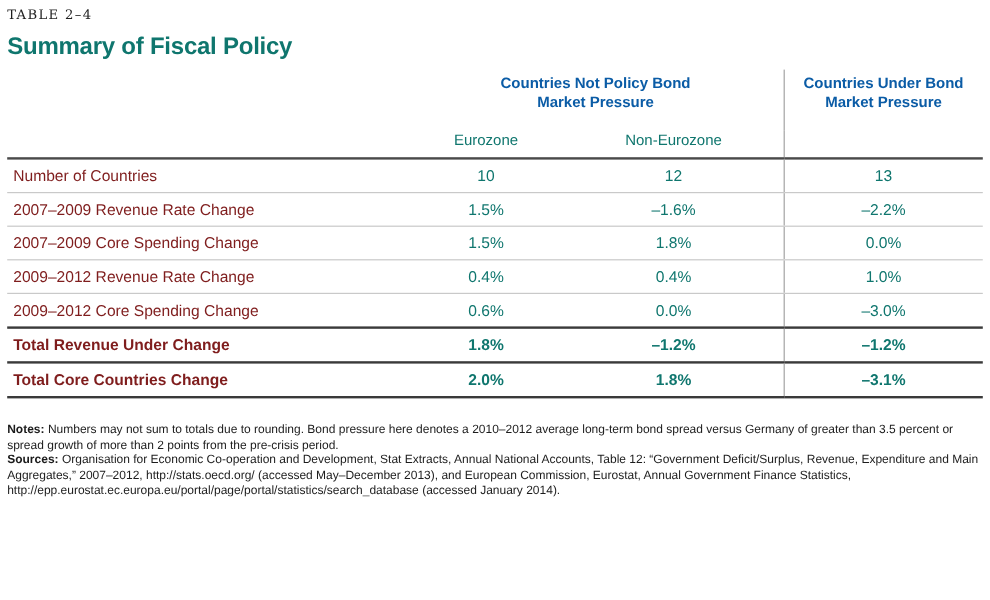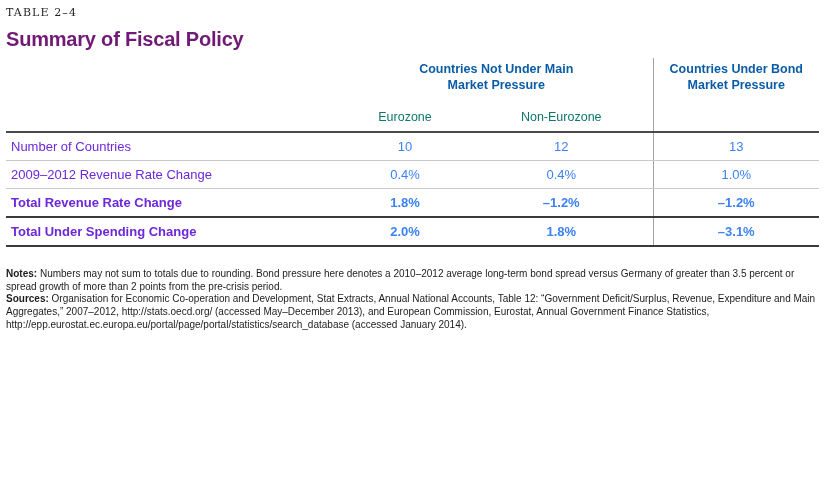--- a/index.html
+++ b/index.html
@@ -22,21 +22,21 @@
   .table-label {
     font-family: "DejaVu Serif", serif;
     font-size: 11px;
     letter-spacing: 1.1px;
     color: #1f1f1f;
     padding-top: 6px;
   }
   .page-title {
     font-size: 20px;
     font-weight: bold;
-    color: #701a75;
+    color: #0f766e;
     margin-top: 9px;
     letter-spacing: -0.2px;
   }
   table.fiscal {
     border-collapse: collapse;
     table-layout: fixed;
     width: 813px;
     margin-top: 7px;
   }
   col.c-label { width: 334px; }
@@ -65,23 +65,23 @@
   .divider-left { border-left: 1px solid #a3a3a3; }
 
   tbody td {
     font-size: 13px;
     height: 25px;
     border-bottom: 1px solid #c9c9c9;
   }
   tbody td.row-label {
     text-align: left;
     padding-left: 5px;
-    color: #6d28d9;
-  }
-  tbody td.cell-value { text-align: center; color: #3b82f6; }
+    color: #7f1d1d;
+  }
+  tbody td.cell-value { text-align: center; color: #0f766e; }
 
   tr.dark-bottom td { border-bottom: 2px solid #3a3a3a; }
   tr.total-row td { font-weight: bold; border-bottom: 2px solid #3a3a3a; }
   tr.last-row td { border-bottom: none; height: 30px; vertical-align: top; padding-top: 5px; }
 
   .notes-block {
     margin-top: 21px;
     font-size: 10px;
     line-height: 1.27;
     color: #1c1c1c;
@@ -121,54 +121,72 @@
       <colgroup>
         <col class="c-label">
           <col class="c-euro">
           <col class="c-noneuro">
           <col class="c-under">
       </colgroup>
       <thead>
         <tr class="group-row">
           <td></td>
           <td colspan="2" class="group-header">
-            <span class="gh-text">Countries Not Under Main Market Pressure</span>
+            <span class="gh-text">Countries Not Policy Bond Market Pressure</span>
           </td>
           <td class="group-header divider-left">
             <span class="gh-text">Countries Under Bond Market Pressure</span>
           </td>
         </tr>
         <tr class="sub-row">
           <td></td>
           <td>Eurozone</td>
           <td>Non-Eurozone</td>
           <td class="divider-left"></td>
         </tr>
       </thead>
       <tbody>
         <tr>
           <td class="row-label">Number of Countries</td>
           <td class="cell-value">10</td>
           <td class="cell-value">12</td>
           <td class="cell-value divider-left">13</td>
         </tr>
         <tr>
+          <td class="row-label">2007–2009 Revenue Rate Change</td>
+          <td class="cell-value">1.5%</td>
+          <td class="cell-value">–1.6%</td>
+          <td class="cell-value divider-left">–2.2%</td>
+        </tr>
+        <tr>
+          <td class="row-label">2007–2009 Core Spending Change</td>
+          <td class="cell-value">1.5%</td>
+          <td class="cell-value">1.8%</td>
+          <td class="cell-value divider-left">0.0%</td>
+        </tr>
+        <tr>
           <td class="row-label">2009–2012 Revenue Rate Change</td>
           <td class="cell-value">0.4%</td>
           <td class="cell-value">0.4%</td>
           <td class="cell-value divider-left">1.0%</td>
         </tr>
+        <tr class="dark-bottom">
+          <td class="row-label">2009–2012 Core Spending Change</td>
+          <td class="cell-value">0.6%</td>
+          <td class="cell-value">0.0%</td>
+          <td class="cell-value divider-left">–3.0%</td>
+        </tr>
         <tr class="total-row">
-          <td class="row-label">Total Revenue Rate Change</td>
+          <td class="row-label">Total Revenue Under Change</td>
           <td class="cell-value">1.8%</td>
           <td class="cell-value">–1.2%</td>
           <td class="cell-value divider-left">–1.2%</td>
         </tr>
         <tr class="total-row">
-          <td class="row-label">Total Under Spending Change</td>
+          <td class="row-label">Total Core Countries Change</td>
           <td class="cell-value">2.0%</td>
           <td class="cell-value">1.8%</td>
           <td class="cell-value divider-left">–3.1%</td>
         </tr>
       </tbody>
     </table>
 
     <div class="notes-block">
       <div><b>Notes:</b><span> Numbers may not sum to totals due to rounding. Bond pressure here denotes a 2010–2012 average long-term bond spread versus Germany of greater than 3.5 percent or spread growth of more than 2 points from the pre-crisis period.</span></div>
       <div><b>Sources:</b><span> Organisation for Economic Co-operation and Development, Stat Extracts, Annual National Accounts, Table 12: “Government Deficit/Surplus, Revenue, Expenditure and Main Aggregates,” 2007–2012, http://stats.oecd.org/ (accessed May–December 2013), and European Commission, Eurostat, Annual Government Finance Statistics, http://epp.eurostat.ec.europa.eu/portal/page/portal/statistics/search_database (accessed January 2014).</span></div>

